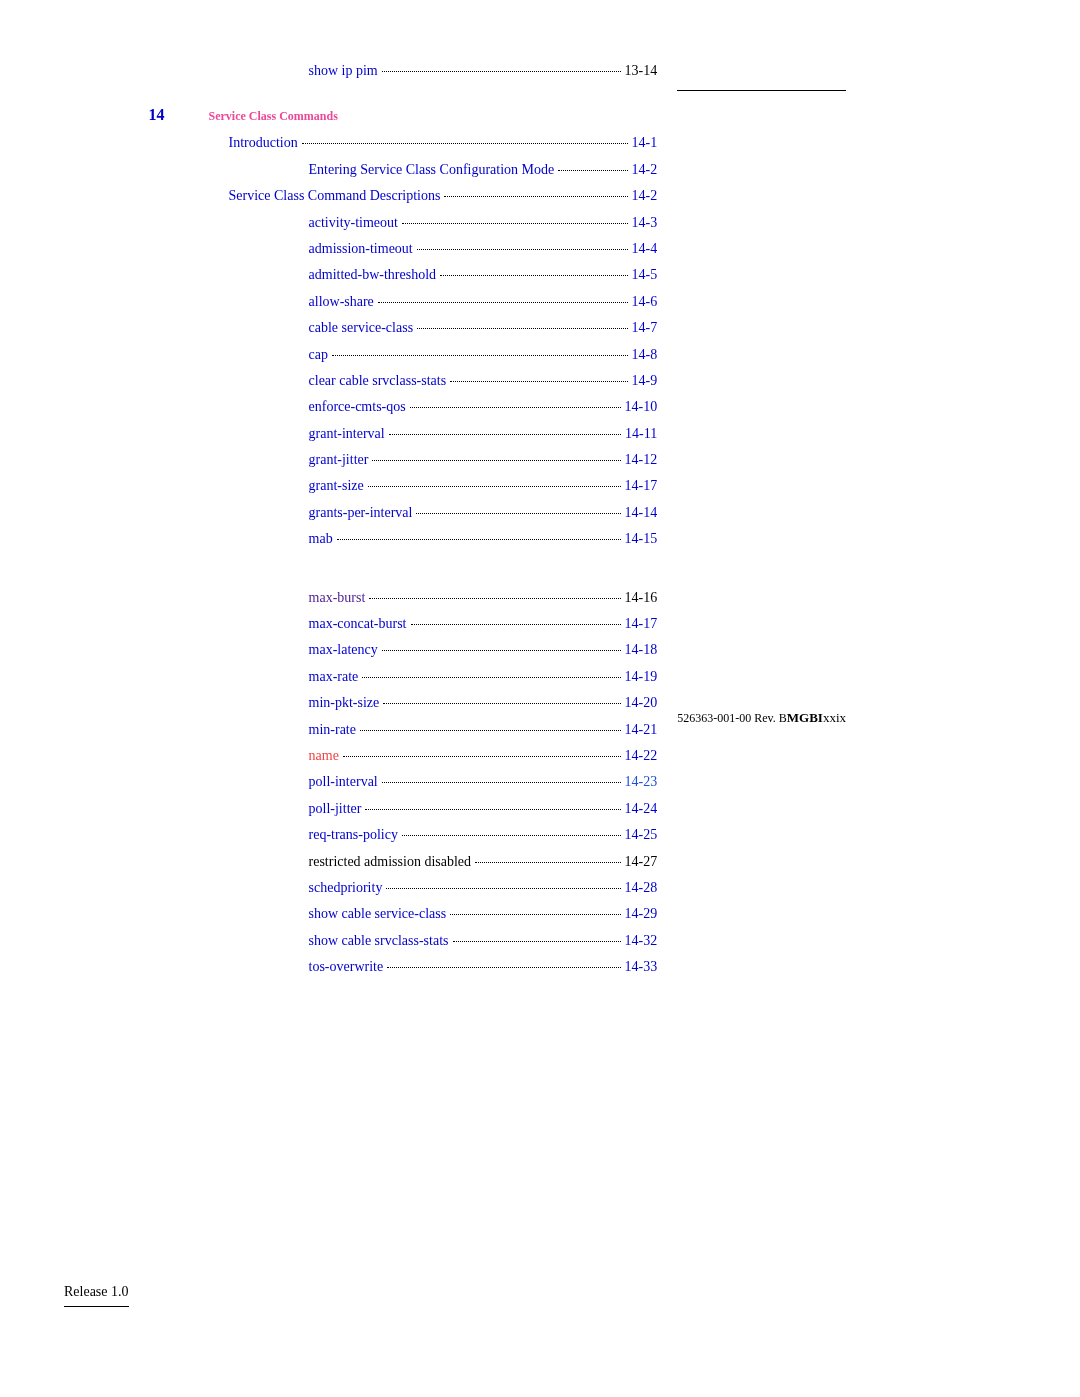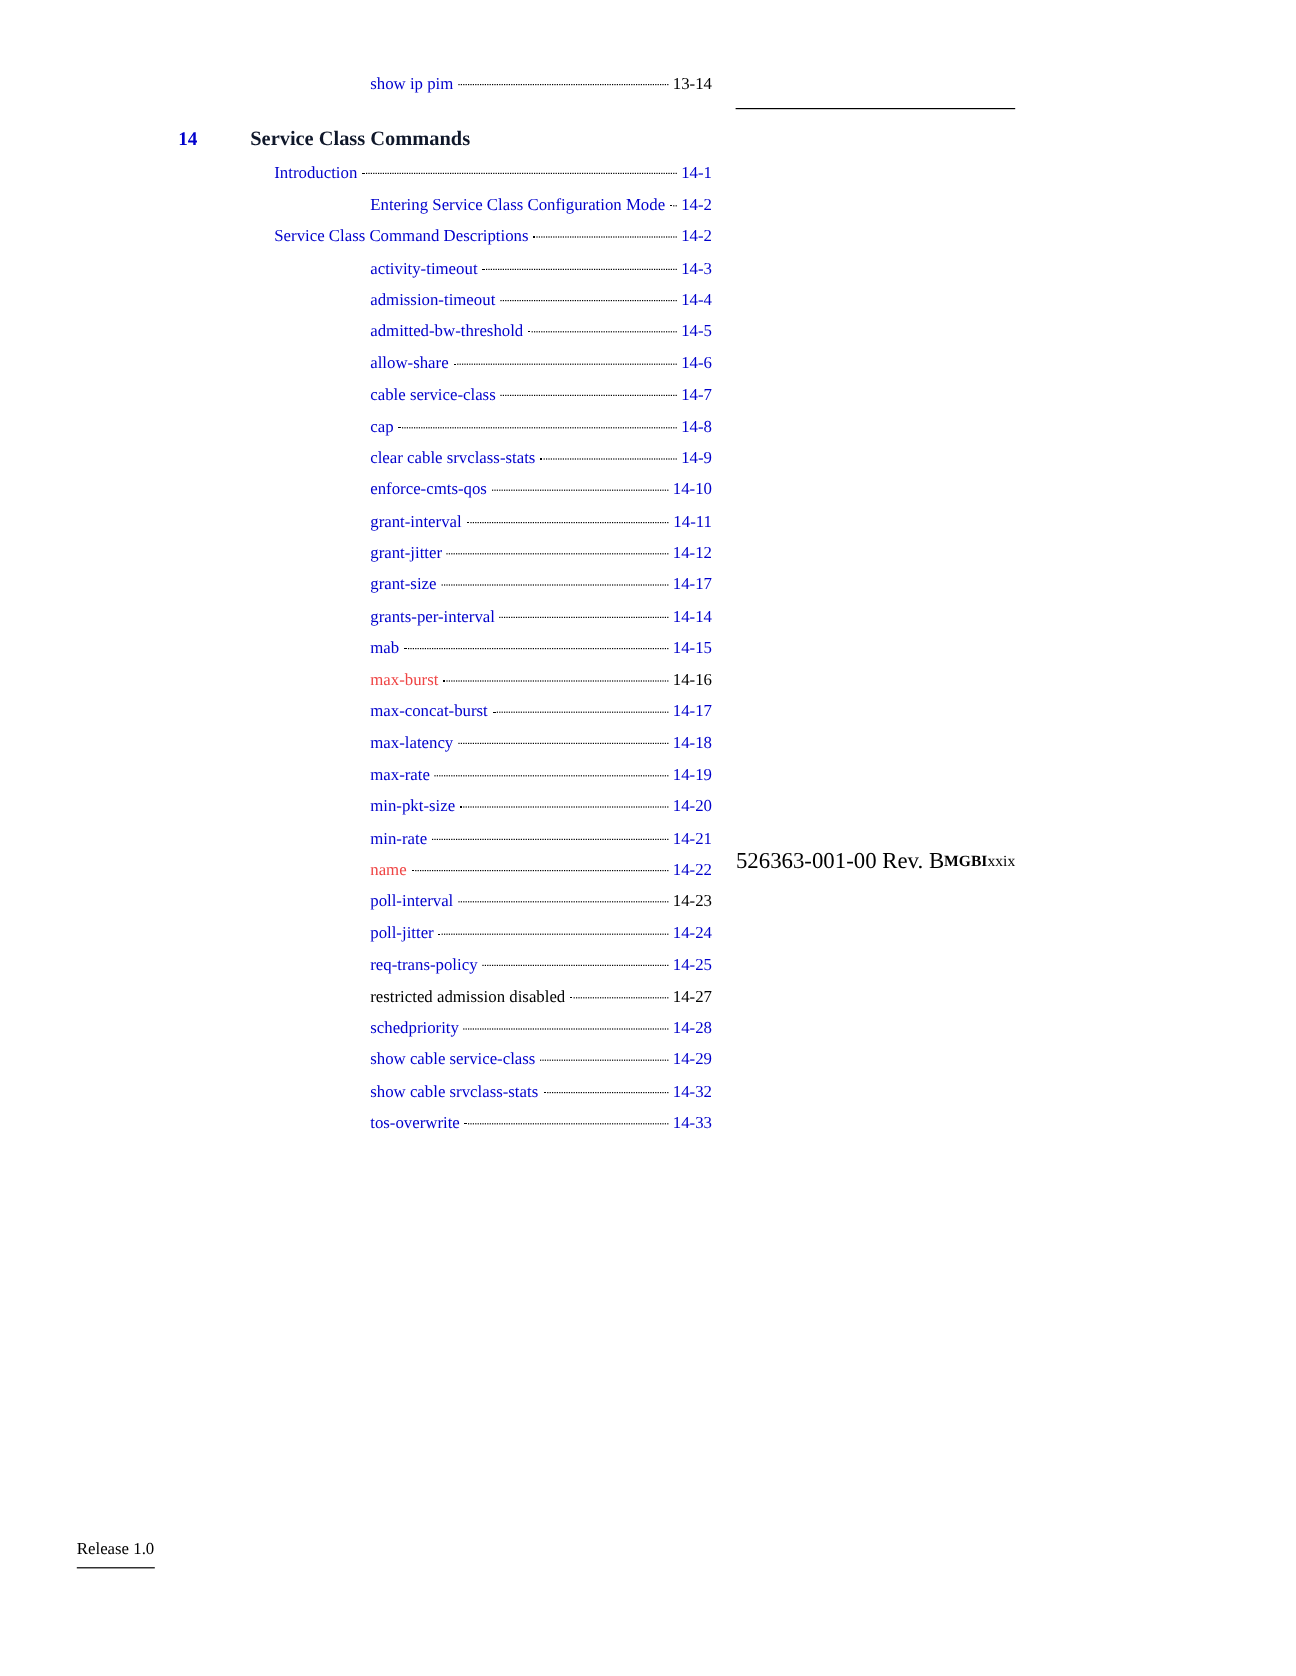--- a/index.html
+++ b/index.html
@@ -81,36 +81,36 @@
     }
 
     .chapter-num {
       font-size: 16px;
       font-weight: bold;
       color: #0000cc;
       min-width: 60px;
     }
 
     .chapter-title {
-      font-size: 17px;
+      font-size: 12px;
       font-weight: bold;
-      color: #0f172a;
+      color: #ec4899;
     }
 
     .footer {
       display: flex;
       justify-content: space-between;
       align-items: center;
       border-top: 1px solid #000000;
       padding-top: 8px;
       margin-top: 30px;
     }
 
     .footer-left {
-      font-size: 19px;
+      font-size: 12px;
       color: #000000;
     }
 
     .footer-center {
       font-size: 13px;
       color: #000000;
       font-weight: bold;
     }
 
     .footer-right {
@@ -219,21 +219,21 @@
       <span class="label" style="color:#0000cc;">grants-per-interval</span>
       <span class="dots"></span>
       <span class="page-num" style="color:#0000cc;">14-14</span>
     </div>
         <div class="toc-entry indent-2">
       <span class="label" style="color:#0000cc;">mab</span>
       <span class="dots"></span>
       <span class="page-num" style="color:#0000cc;">14-15</span>
     </div>
         <div class="toc-entry indent-2">
-      <span class="label" style="color:#ef4444;">max-burst</span>
+      <span class="label" style="color:#4c1d95;margin-top:32px;">max-burst</span>
       <span class="dots"></span>
       <span class="page-num" style="color:#000000;">14-16</span>
     </div>
         <div class="toc-entry indent-2">
       <span class="label" style="color:#0000cc;">max-concat-burst</span>
       <span class="dots"></span>
       <span class="page-num" style="color:#0000cc;">14-17</span>
     </div>
         <div class="toc-entry indent-2">
       <span class="label" style="color:#0000cc;">max-latency</span>
@@ -256,21 +256,21 @@
       <span class="page-num" style="color:#0000cc;">14-21</span>
     </div>
         <div class="toc-entry indent-2">
       <span class="label" style="color:#ef4444;">name</span>
       <span class="dots"></span>
       <span class="page-num" style="color:#0000cc;">14-22</span>
     </div>
         <div class="toc-entry indent-2">
       <span class="label" style="color:#0000cc;">poll-interval</span>
       <span class="dots"></span>
-      <span class="page-num" style="color:#000000;">14-23</span>
+      <span class="page-num" style="color:#1d4ed8;">14-23</span>
     </div>
         <div class="toc-entry indent-2">
       <span class="label" style="color:#0000cc;">poll-jitter</span>
       <span class="dots"></span>
       <span class="page-num" style="color:#0000cc;">14-24</span>
     </div>
         <div class="toc-entry indent-2">
       <span class="label" style="color:#0000cc;">req-trans-policy</span>
       <span class="dots"></span>
       <span class="page-num" style="color:#0000cc;">14-25</span>

